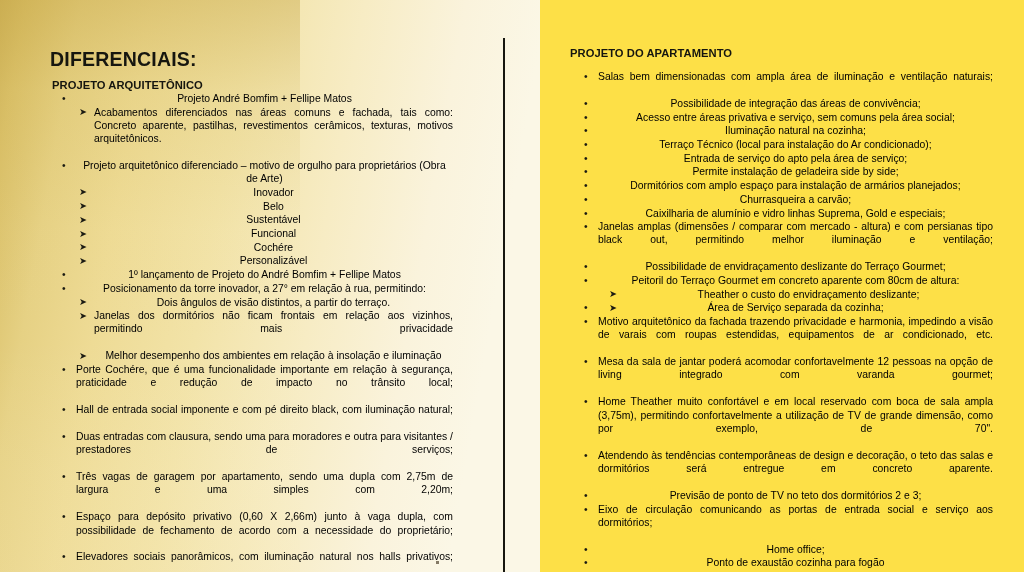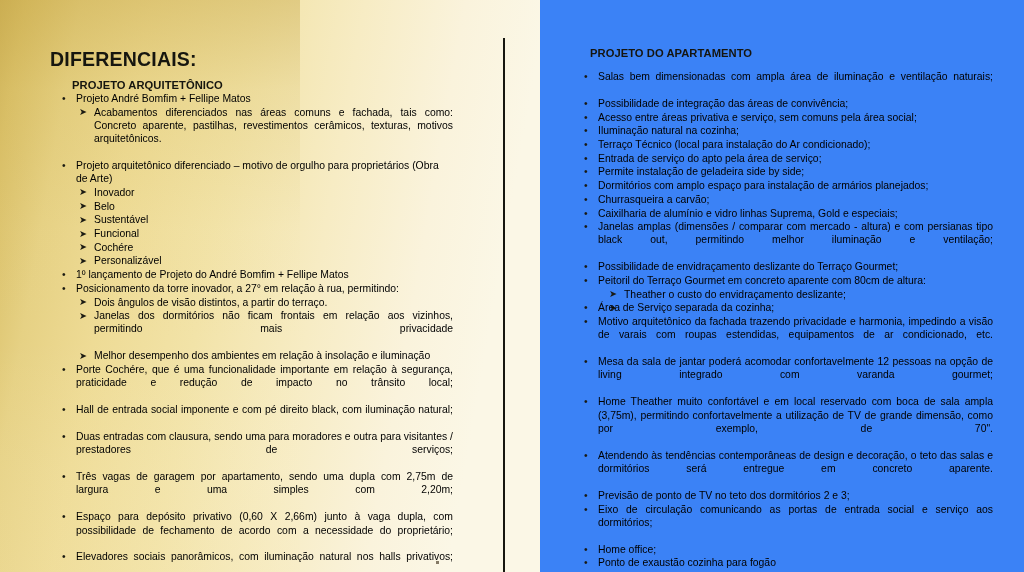--- a/index.html
+++ b/index.html
@@ -11,21 +11,21 @@
     height: 572px;
     overflow: hidden;
     font-family: "Liberation Sans", sans-serif;
     background: #fbf8e6;
   }
   #slide {
     position: relative;
     width: 1024px;
     height: 572px;
     overflow: hidden;
-    background: #3b82f6;
+    background: #fde047;
   }
   
   #bg-wash {
     position: absolute;
     left: 0; top: 0;
     width: 540px; height: 572px;
     background: linear-gradient(100deg,
         #cdb158 0px,
         #d9bf67 26px,
         #e6d184 80px,
@@ -68,21 +68,20 @@
     color: #16160f;
     white-space: nowrap;
   }
   .section-head {
     position: absolute;
     font-size: 11.2px;
     font-weight: bold;
     letter-spacing: 0.05px;
     color: #15150f;
     white-space: nowrap;
-    margin-left: 20px;
   }
   #left-sec-head  { left: 52px;  top: 79px; }
   #right-sec-head { left: 570px; top: 47px; }
 
   ul.lvl1 {
     list-style: none;
     margin: 0;
     padding: 0;
   }
   li.b1, li.b2 {
@@ -142,21 +141,21 @@
   #left-list  li.b1 { padding-left: 18px; }
   #left-list  li.b2 { padding-left: 36px; }
   #left-list  li.b1 > .mk { left: 4px; }
   #left-list  li.b2 > .mk { left: 21px; }
 
   #right-list li.b1 { padding-left: 18px; }
   #right-list li.b2 { padding-left: 44px; }
   #right-list li.b1 > .mk { left: 4px; }
   #right-list li.b2 > .mk { left: 29px; }
 
-  .nojust .tx { text-align: left; }
+  .nojust .tx { text-align: center; }
   .nojust .tx::after { content: none; }
 
   #page-mark {
     position: absolute;
     left: 436px;
     top: 561px;
     width: 3px;
     height: 3px;
     background: #6e6450;
     opacity: .85;

